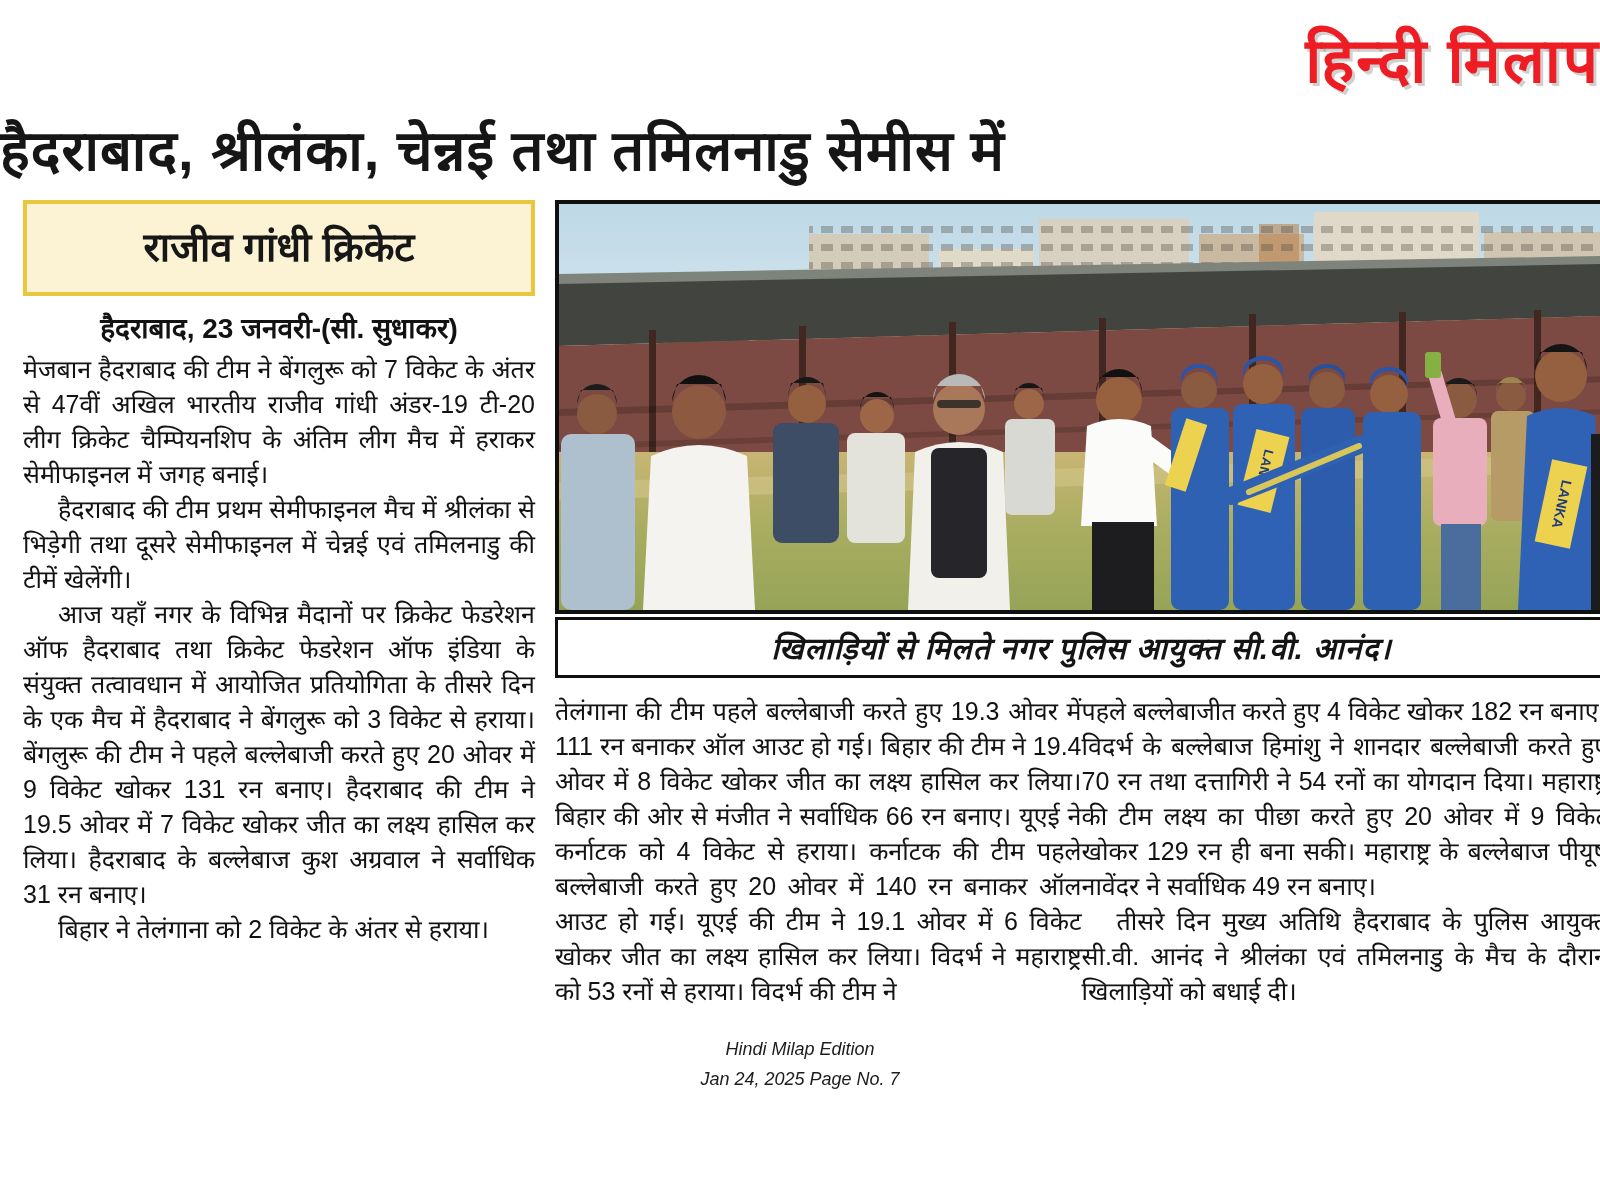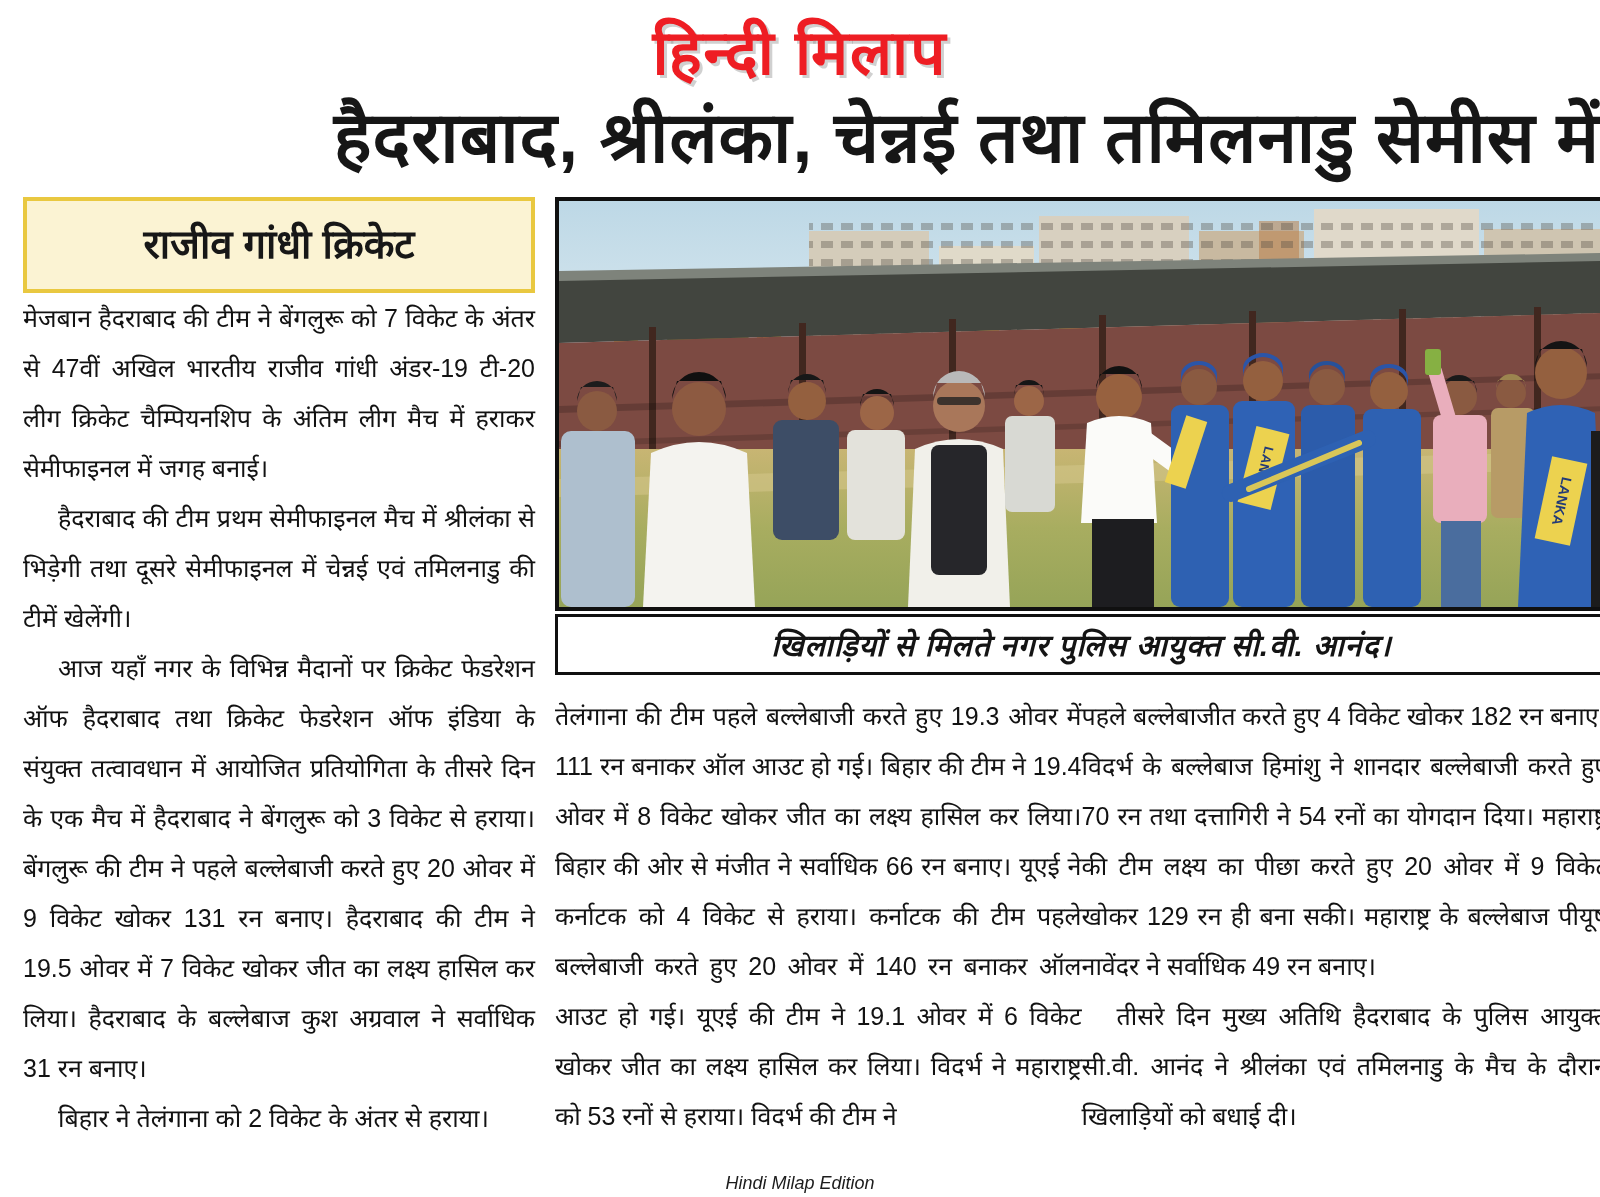--- a/index.html
+++ b/index.html
@@ -5,32 +5,32 @@
   * { margin:0; padding:0; box-sizing:border-box; }
   html,body { background:#ffffff; }
   body {
     width:1600px; height:1197px; overflow:hidden;
     font-family:"Liberation Sans","DejaVu Sans",sans-serif;
     color:#151515;
   }
   .page { width:1600px; height:1197px; position:relative; background:#fff; }
 
   
-  .masthead { text-align:center; padding-top:8px;text-decoration:underline; }
+  .masthead { text-align:right; padding-top:16px;text-decoration:underline; }
   .masthead-title {
     display:inline-block;
     font-size:62px; font-weight:800; color:#ee1d23;
     text-shadow:3px 3px 0 rgba(150,150,150,0.45);
     letter-spacing:2px;
   }
 
   
   .headline {
-    text-align:right; font-size:71px; font-weight:800; color:#161616;
-    line-height:1.25; margin-top:2px; letter-spacing:1px;
+    text-align:left; font-size:56px; font-weight:800; color:#161616;
+    line-height:1.25; margin-top:16px; letter-spacing:1px;
     white-space:nowrap;
   }
 
   
   .content { display:flex; gap:20px; padding:14px 4px 0 23px; }
   .left-col { width:512px; flex-shrink:0; }
   .right-region { width:1053px; flex-shrink:0; }
 
   
   .kicker-box {
@@ -40,21 +40,21 @@
   .kicker-box .kline {
     font-size:40px; font-weight:800; color:#171717; line-height:1.45;
   }
 
   .dateline {
     text-align:center; font-weight:800; font-size:28px;
     margin:12px 0 6px 0; color:#121212;
   }
 
   .body-text p {
-    font-size:25px; line-height:50px; text-align:justify; color:#121212;
+    font-size:25px; line-height:35px; text-align:justify; color:#121212;
   }
   .body-text p.indent { text-indent:1.4em; }
 
   
   .photo-frame {
     border:4px solid #101010; width:1053px; height:414px;
     background:#cfe0ea; overflow:hidden; position:relative;
   }
   .photo-frame svg { display:block; }
   .caption-box {
@@ -83,20 +83,21 @@
   </div>
 
   <div class="headline">हैदराबाद, श्रीलंका, चेन्नई तथा तमिलनाडु सेमीस में</div>
 
   <div class="content">
 
     <div class="left-col">
       <div class="kicker-box">
         <div class="kline">राजीव गांधी क्रिकेट</div>
       </div>
+      <div class="dateline">हैदराबाद, 23 जनवरी-(सी. सुधाकर)</div>
       <div class="body-text">
         <p>मेजबान हैदराबाद की टीम ने बेंगलुरू को 7 विकेट के अंतर से 47वीं अखिल भारतीय राजीव गांधी अंडर-19 टी-20 लीग क्रिकेट चैम्पियनशिप के अंतिम लीग मैच में हराकर सेमीफाइनल में जगह बनाई।</p>
         <p class="indent">हैदराबाद की टीम प्रथम सेमीफाइनल मैच में श्रीलंका से भिड़ेगी तथा दूसरे सेमीफाइनल में चेन्नई एवं तमिलनाडु की टीमें खेलेंगी।</p>
         <p class="indent">आज यहाँ नगर के विभिन्न मैदानों पर क्रिकेट फेडरेशन ऑफ हैदराबाद तथा क्रिकेट फेडरेशन ऑफ इंडिया के संयुक्त तत्वावधान में आयोजित प्रतियोगिता के तीसरे दिन के एक मैच में हैदराबाद ने बेंगलुरू को 3 विकेट से हराया। बेंगलुरू की टीम ने पहले बल्लेबाजी करते हुए 20 ओवर में 9 विकेट खोकर 131 रन बनाए। हैदराबाद की टीम ने 19.5 ओवर में 7 विकेट खोकर जीत का लक्ष्य हासिल कर लिया। हैदराबाद के बल्लेबाज कुश अग्रवाल ने सर्वाधिक 31 रन बनाए।</p>
         <p class="indent">बिहार ने तेलंगाना को 2 विकेट के अंतर से हराया।</p>
       </div>
     </div>
 
     <div class="right-region">
 

